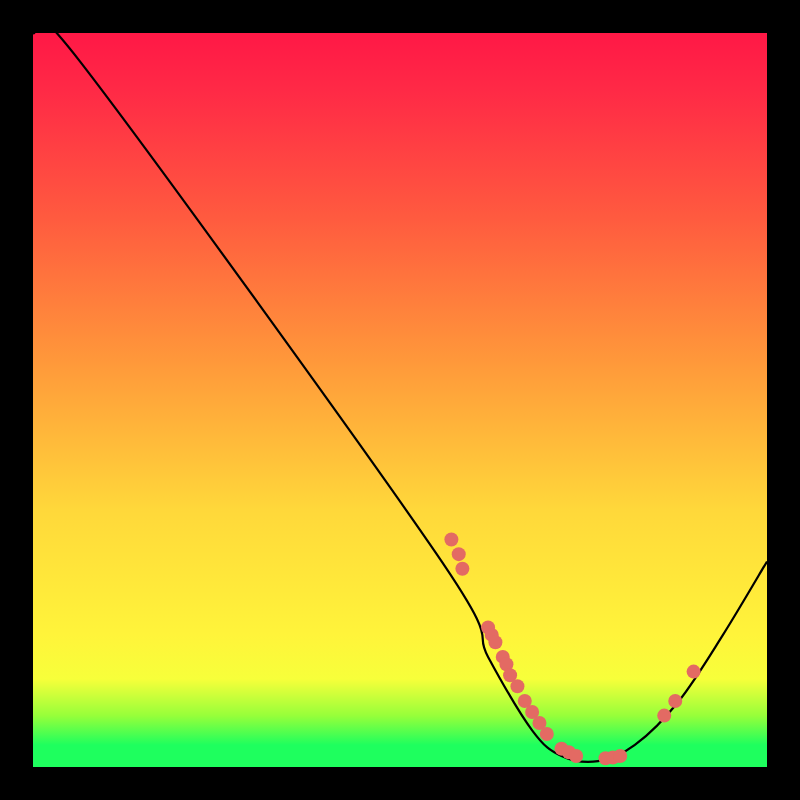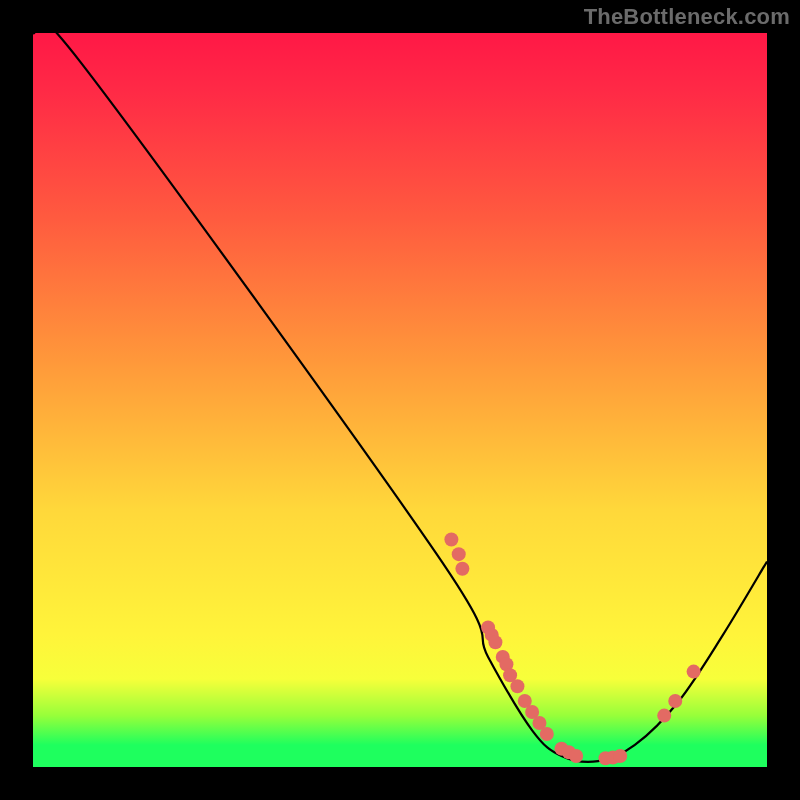--- a/index.html
+++ b/index.html
@@ -61,21 +61,20 @@
   }
   .dot {
     fill: #e36a63;
     stroke: none;
   }
 </style>
 </head>
 <body>
 
 <div class="frame">
-  <div class="attribution">TheBottleneck.com</div>
 
   <div class="plot">
     <svg class="overlay" viewBox="0 0 734 734" preserveAspectRatio="none">
       <path id="curve-path" class="curve" d="M 0 0 C 7.951666666666667 4.893333333333335, -19.573333333333345 -57.496666666666655, 47.71 29.360000000000014 C 114.99333333333334 116.21666666666668, 335.80500000000006 422.05, 403.70000000000005 521.14 C 471.595 620.23, 439.1766666666666 594.54, 455.08 623.9 C 470.98333333333335 653.26, 486.8866666666667 680.785, 499.12000000000006 697.3 C 511.3533333333334 713.8149999999999, 517.47 717.852, 528.48 722.99 C 539.49 728.128, 552.9466666666667 729.9630000000001, 565.1800000000001 728.128 C 577.4133333333334 726.293, 588.4233333333334 722.0113333333334, 601.88 711.98 C 615.3366666666666 701.9486666666667, 631.24 686.2900000000001, 645.92 667.94 C 660.5999999999999 649.59, 675.28 625.1233333333333, 689.9599999999999 601.88 C 704.6399999999999 578.6366666666667, 726.66 540.7133333333334, 734 528.48"></path>
       <g id="points-group">
           <circle cx="418.37999999999994" cy="506.46000000000004" r="7" class="dot"></circle>
           <circle cx="425.71999999999997" cy="521.14" r="7" class="dot"></circle>
           <circle cx="429.39" cy="535.8199999999999" r="7" class="dot"></circle>
           <circle cx="455.08" cy="594.54" r="7" class="dot"></circle>
           <circle cx="458.75" cy="601.88" r="7" class="dot"></circle>

